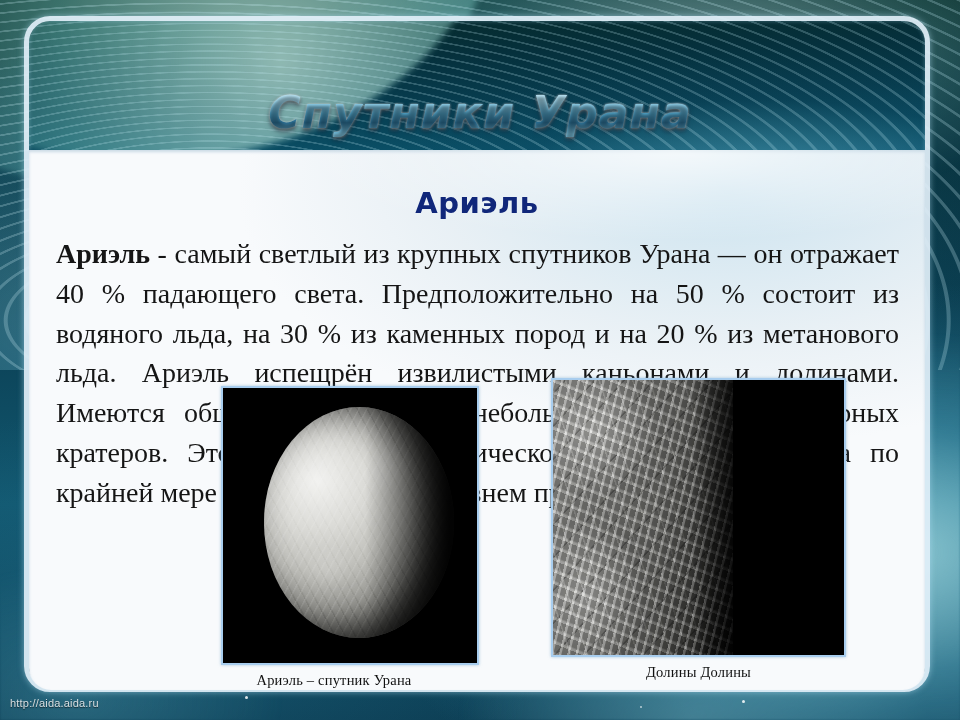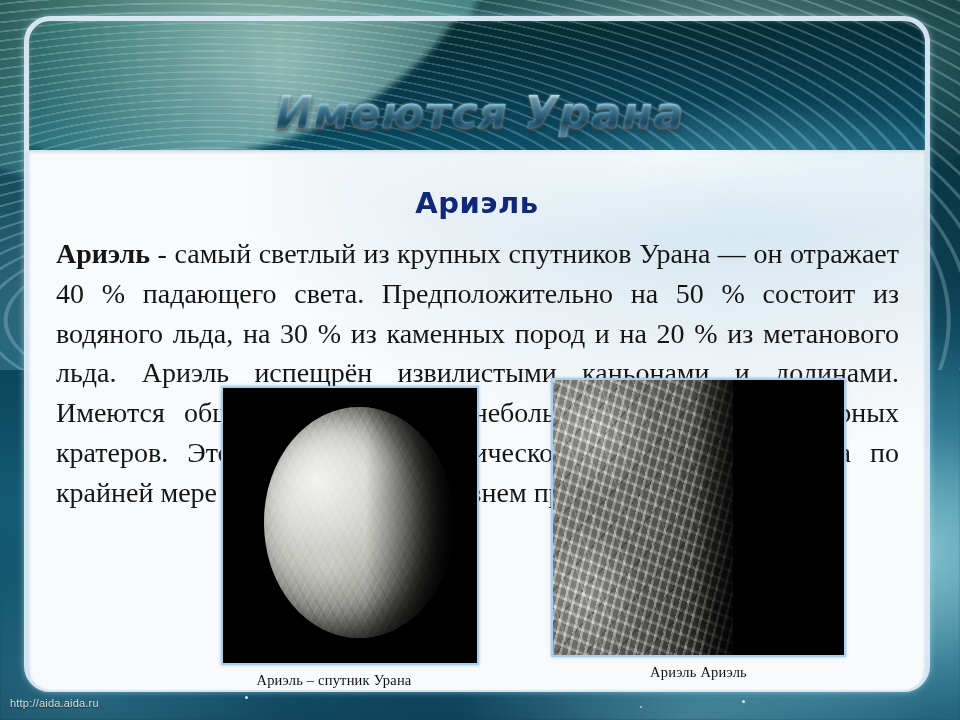--- a/index.html
+++ b/index.html
@@ -314,21 +314,21 @@
     <span style="left:820px;top:116px;width:3px;height:3px;opacity:.8;"></span>
     <span style="left:640px;top:706px;width:2px;height:2px;opacity:.65;"></span>
   </div>
 
   <div class="header-band">
     <div class="hb-fill"></div>
     <div class="hb-planet"></div>
     <div class="hb-rings"></div>
   </div>
 
-  <h1 class="slide-title">Имеются Урана</h1>
+  <h1 class="slide-title">Спутники Урана</h1>
 
   <div class="frame"></div>
 
   <div class="content-panel">
     <div class="panel-sheen"></div>
 
     <h2 class="section-title">Ариэль</h2>
 
     <p class="body-text"><b>Ариэль</b><span> - самый светлый из крупных спутников Урана — он отражает 40 % падающего света. Предположительно на 50 % состоит из водяного льда, на 30 % из каменных пород и на 20 % из метанового льда. Ариэль испещрён извилистыми каньонами и долинами. Имеются обширные области с небольшим количеством ударных кратеров. Это говорит о геологической активности спутника по крайней мере в относительно недавнем прошлом</span></p>
 
@@ -345,20 +345,20 @@
     </figure>
 
     <figure class="fig fig-right">
       <div class="fig-img">
         <div class="valley-scene">
           <div class="valley-terrain"></div>
           <div class="valley-rifts"></div>
           <div class="valley-dark"></div>
         </div>
       </div>
-      <figcaption class="fig-caption">Ариэль Ариэль</figcaption>
+      <figcaption class="fig-caption">Долины Долины</figcaption>
     </figure>
 
   </div>
 
   <div class="watermark">http://aida.aida.ru</div>
 
 </div>
 
 </body></html>

